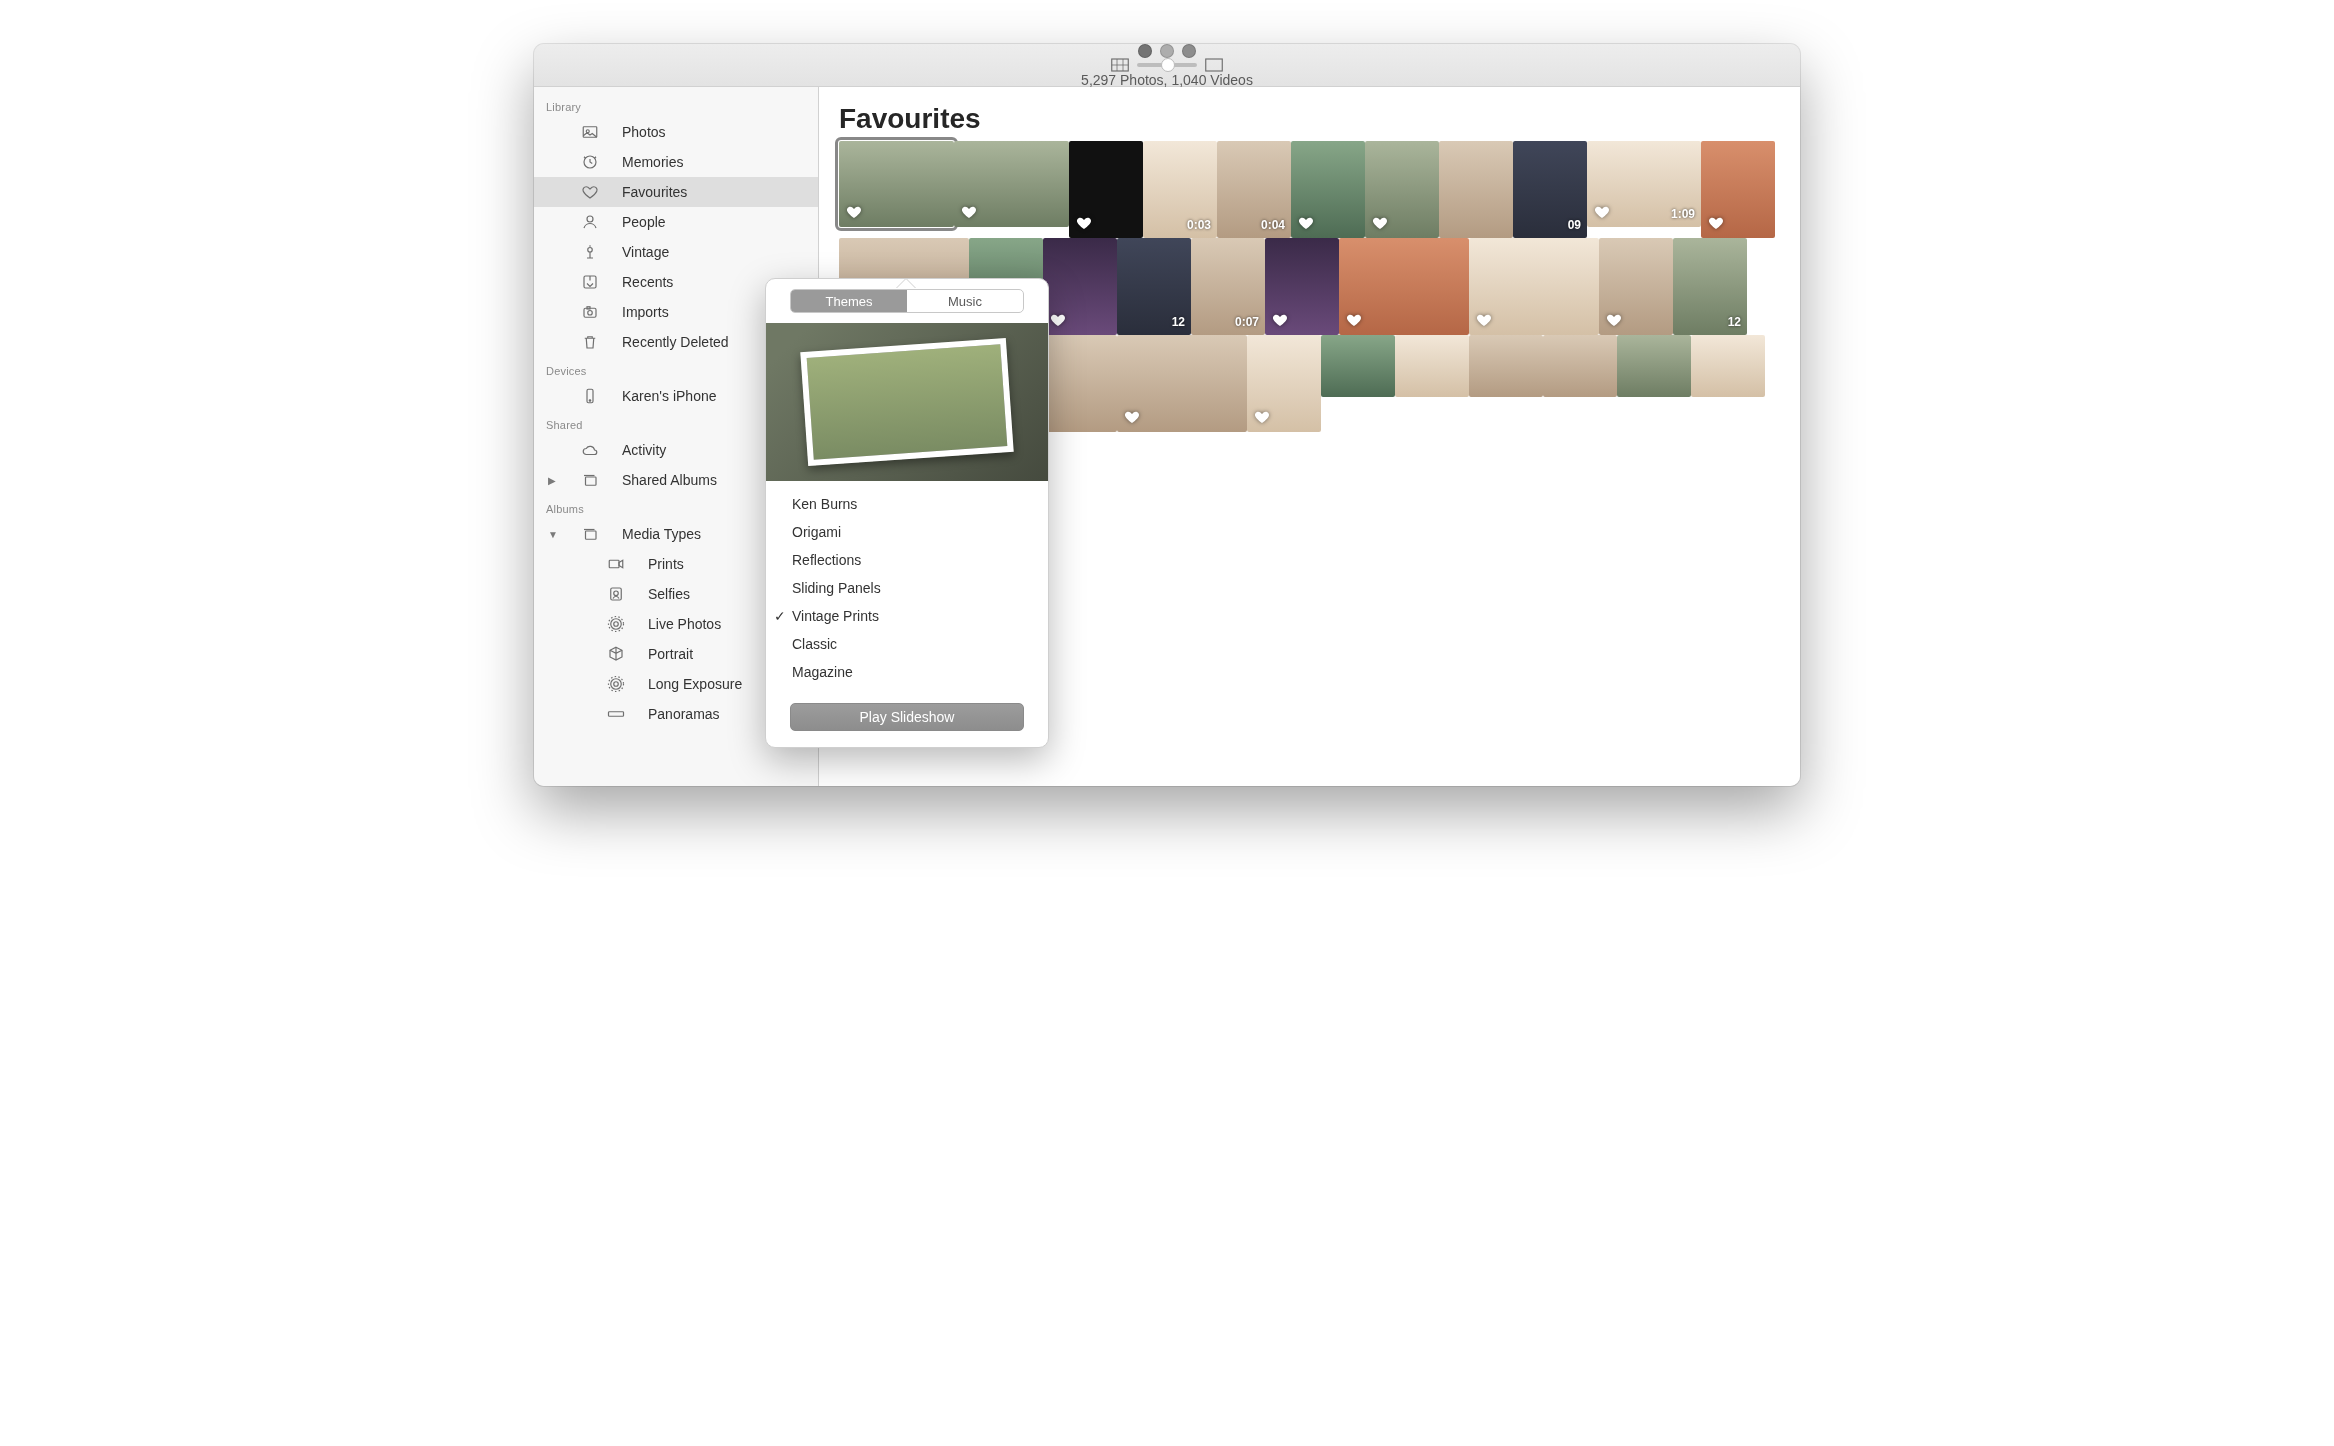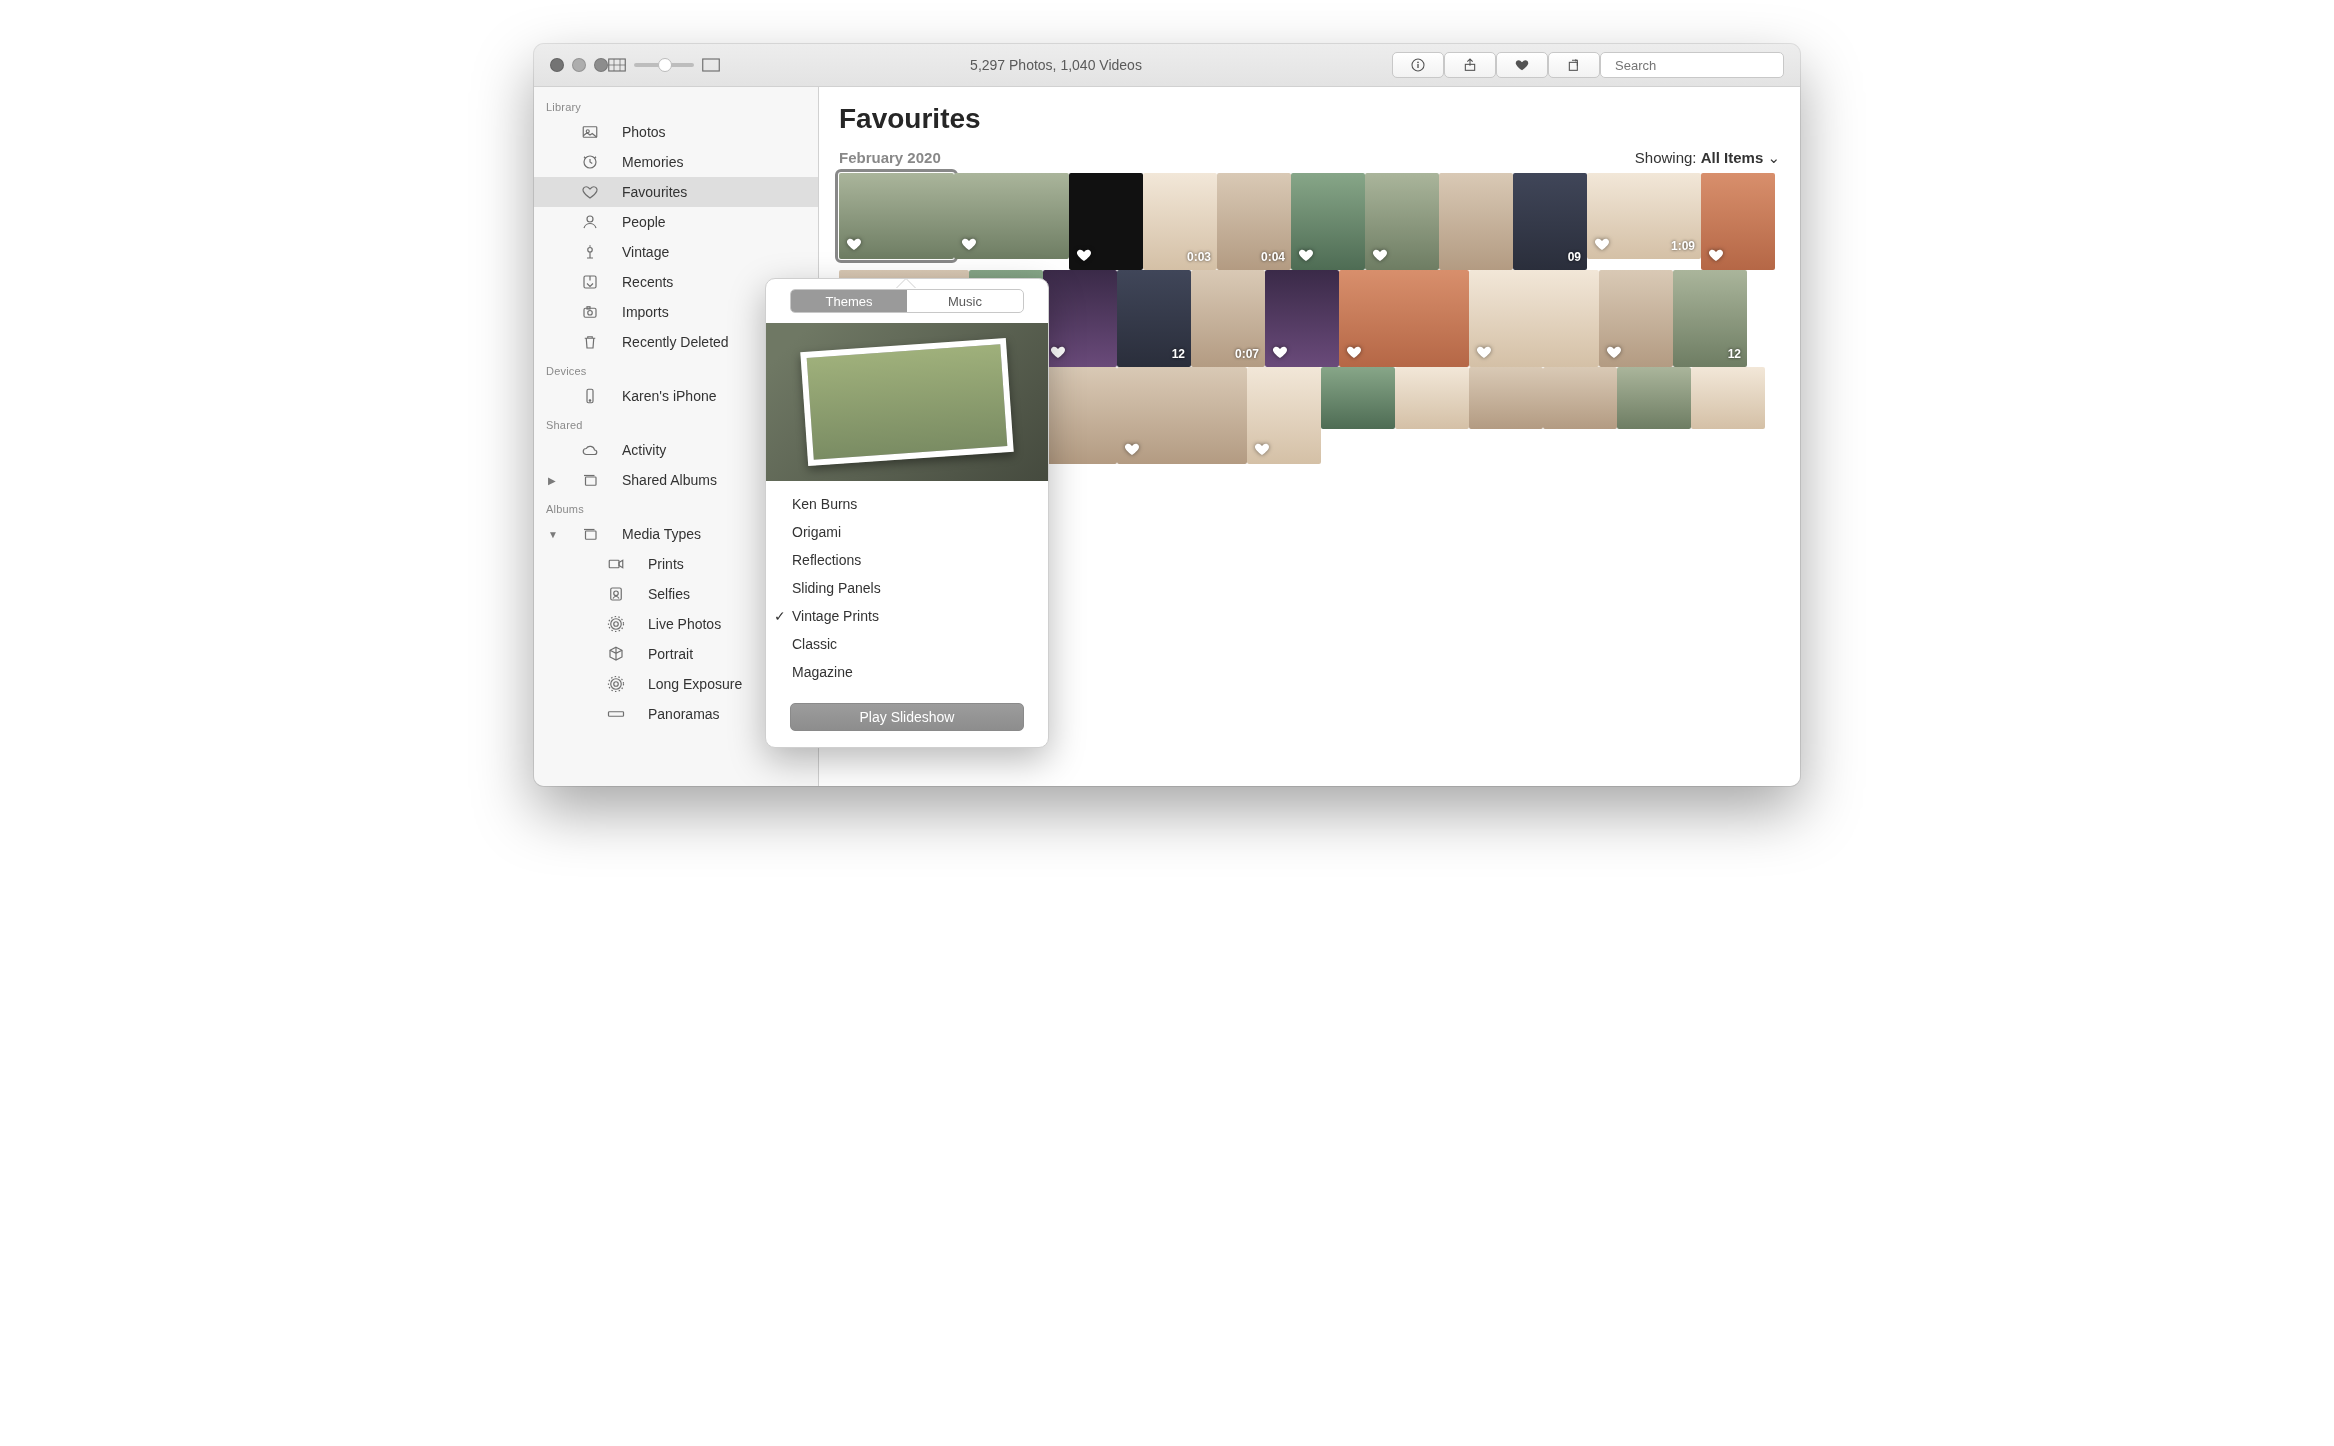--- a/index.html
+++ b/index.html
@@ -9,21 +9,21 @@
   font-family:-apple-system,BlinkMacSystemFont,"Helvetica Neue",Arial,sans-serif;
 }
 html,body{margin:0;height:100%;background:#fff;color:var(--text);}
 .window{
   width:1266px; height:742px; margin:44px auto; background:var(--titlebar);
   border-radius:10px; box-shadow:0 25px 60px rgba(0,0,0,.35),0 0 0 1px rgba(0,0,0,.1);
   display:flex; flex-direction:column; overflow:hidden; position:relative;
 }
 .titlebar{
   height:42px; display:flex; align-items:center; padding:0 16px; 
-  border-bottom:1px solid var(--border); background:linear-gradient(#ededed,#e3e3e3);
+  border-bottom:1px solid var(--border); background:linear-gradient(#ededed,#e3e3e3);flex-direction:column;
 }
 .traffic{display:flex;gap:8px}
 .dot{width:12px;height:12px;border-radius:50%;border:1px solid rgba(0,0,0,.15)}
 .dot.red{background:#ff5f57}.dot.yel{background:#febc2e}.dot.grn{background:#28c840}
 .hide{filter:grayscale(1) brightness(.9)}
 .zoom-ctrl{display:flex;align-items:center;gap:8px;color:#6a6a6a}
 .zoom-ctrl svg{width:18px;height:14px}
 .slider{width:60px;height:4px;background:#bdbdbd;border-radius:2px;position:relative}
 .slider::after{content:"";position:absolute;width:12px;height:12px;background:#fff;border:1px solid #bbb;border-radius:50%;top:-5px;left:40%}
 .title-center{flex:1;text-align:center;color:#5a5a5a;font-size:14px;font-weight:500}
@@ -323,28 +323,20 @@
               <rect x="2" y="9" width="20" height="6" rx="1"></rect>
             </svg>
           </span>
           <span>Panoramas</span>
         </div>
       </div>
 
     <div class="content">
       <div class="chead">
         <h1>Favourites</h1>
-        <div class="subbar">
-          <div class="mo">February 2020</div>
-          <div class="showing">
-            <span>Showing:</span>
-            <b>All Items</b>
-            <span>⌄</span>
-          </div>
-        </div>
       </div>
       <div class="grid" id="grid">
           <div class="thumb c1 sel" style="width: 115px; height: 86px;">
             <span class="fav"><svg viewBox="0 0 24 24">
                 <path d="M12 20s-7-4.5-9-9c-1.3-3 1-6 4-6 2 0 3 1 5 3 2-2 3-3 5-3 3 0 5.3 3 4 6-2 4.5-9 9-9 9z"></path>
               </svg></span>
           </div>
           <div class="thumb c1" style="width: 115px; height: 86px;">
             <span class="fav"><svg viewBox="0 0 24 24">
                 <path d="M12 20s-7-4.5-9-9c-1.3-3 1-6 4-6 2 0 3 1 5 3 2-2 3-3 5-3 3 0 5.3 3 4 6-2 4.5-9 9-9 9z"></path>

